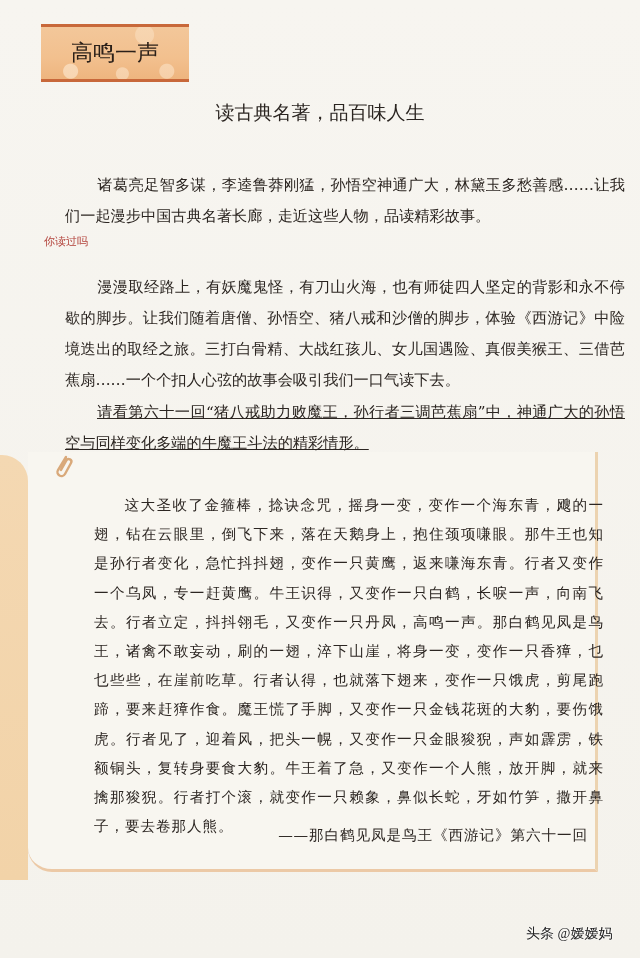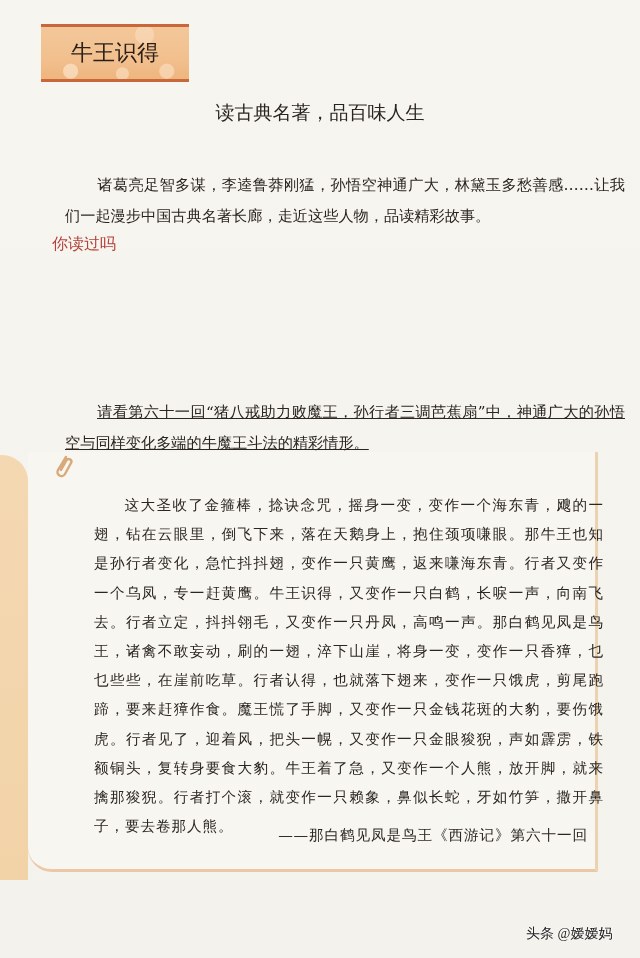--- a/index.html
+++ b/index.html
@@ -40,23 +40,23 @@
 
   .para {
     position: absolute; left: 52px; width: 560px;
     font-size: 15.2px; line-height: 31px; color: #2b2521;
     text-align: justify; margin: 13px;
   }
   .para .indent { display: inline-block; width: 32px; }
 
   .intro { top: 157px; left: 52px; }
   .subhead {
-    position: absolute; left: 52px; top: 234px;
+    position: absolute; left: 44px; top: 234px;
     font-family: Liberation Mono, monospace;
-    font-size: 16px; color: #b2413a;
+    font-size: 11px; color: #b2413a;
   }
   .desc { top: 259px; }
   .prompt { top: 384px; text-decoration: underline; }
 
   .side-tab {
     position: absolute; left: 0; top: 455px; width: 28px; height: 425px;
     background: linear-gradient(180deg,#f4d8b2 0%,#f2d3a8 100%);
     border-top-right-radius: 26px;
   }
   .excerpt-box {
@@ -92,29 +92,30 @@
     font-size: 14px; color: #222;
     text-shadow: 0 0 2px #fff, 0 0 2px #fff;
   }
 </style>
 </head>
 <body>
 
 <div class="page">
 
   <div class="section-banner">
-    <span>牛王识得</span>
+    <span>高鸣一声</span>
   </div>
 
   <div class="main-title">读古典名著，品百味人生</div>
 
   <p class="para intro"><span class="indent"></span><span>诸葛亮足智多谋，李逵鲁莽刚猛，孙悟空神通广大，林黛玉多愁善感……让我们一起漫步中国古典名著长廊，走近这些人物，品读精彩故事。</span></p>
 
   <div class="subhead">你读过吗</div>
 
+  <p class="para desc"><span class="indent"></span><span>漫漫取经路上，有妖魔鬼怪，有刀山火海，也有师徒四人坚定的背影和永不停歇的脚步。让我们随着唐僧、孙悟空、猪八戒和沙僧的脚步，体验《西游记》中险境迭出的取经之旅。三打白骨精、大战红孩儿、女儿国遇险、真假美猴王、三借芭蕉扇……一个个扣人心弦的故事会吸引我们一口气读下去。</span></p>
 
   <p class="para prompt"><span class="indent"></span><span>请看第六十一回“猪八戒助力败魔王，孙行者三调芭蕉扇”中，神通广大的孙悟空与同样变化多端的牛魔王斗法的精彩情形。</span></p>
 
   <div class="side-tab"></div>
   <div class="excerpt-box"></div>
 
   <svg class="paperclip" viewBox="0 0 22 26">
     <path d="M14 3 L6 16 a4 4 0 0 0 7 4 L19 9 a2.6 2.6 0 0 0 -4.6 -2.6 L9 16" fill="none" stroke="#d9a97a" stroke-width="2.4" stroke-linecap="round"></path>
   </svg>
 

